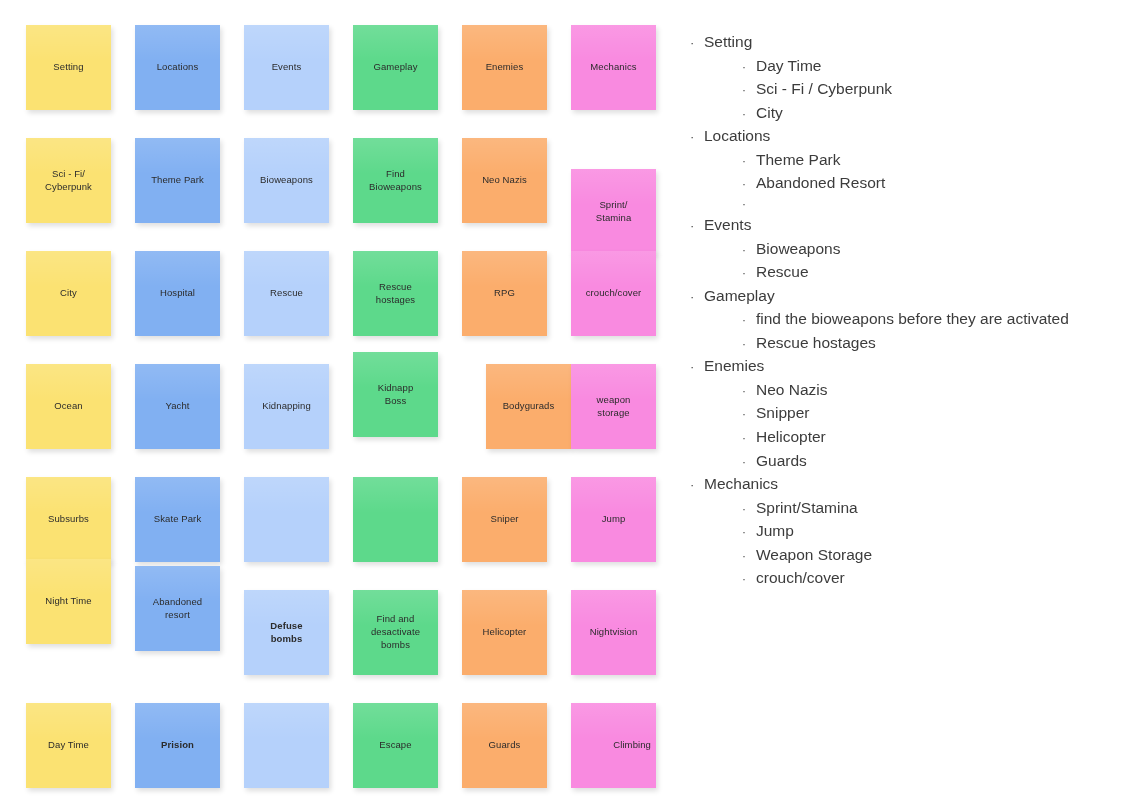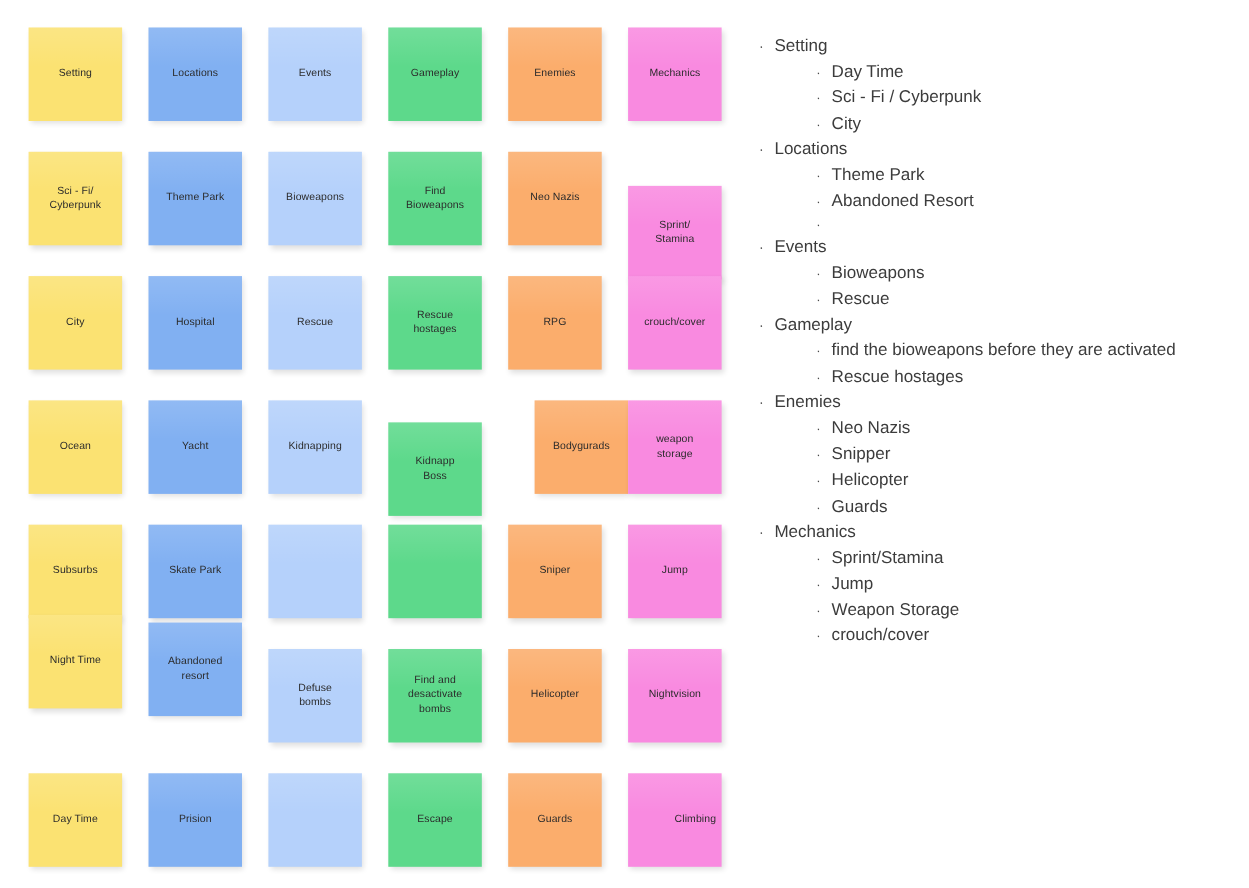--- a/index.html
+++ b/index.html
@@ -150,21 +150,21 @@
     </div>
     <div class="note" style="left: 26px; top: 364px; background-color: rgb(251, 226, 114);">
       <span class="note-text">Ocean</span>
     </div>
     <div class="note" style="left: 135px; top: 364px; background-color: rgb(129, 176, 242);">
       <span class="note-text">Yacht</span>
     </div>
     <div class="note" style="left: 244px; top: 364px; background-color: rgb(181, 209, 251);">
       <span class="note-text">Kidnapping</span>
     </div>
-    <div class="note" style="left: 353px; top: 384px; background-color: rgb(93, 217, 139);">
+    <div class="note" style="left: 353px; top: 352px; background-color: rgb(93, 217, 139);">
       <span class="note-text">Kidnapp
 Boss</span>
     </div>
     <div class="note" style="left: 462px; top: 364px; background-color: rgb(251, 173, 108); margin-left: 24px;">
       <span class="note-text">Bodygurads</span>
     </div>
     <div class="note" style="left: 571px; top: 364px; background-color: rgb(249, 138, 224);">
       <span class="note-text">weapon
 storage</span>
     </div>
@@ -186,39 +186,39 @@
     <div class="note" style="left: 571px; top: 477px; background-color: rgb(249, 138, 224);">
       <span class="note-text">Jump</span>
     </div>
     <div class="note" style="left: 26px; top: 559px; background-color: rgb(251, 226, 114);">
       <span class="note-text">Night Time</span>
     </div>
     <div class="note" style="left: 135px; top: 566px; background-color: rgb(129, 176, 242);">
       <span class="note-text">Abandoned
 resort</span>
     </div>
-    <div class="note" style="left: 244px; top: 590px; background-color: rgb(181, 209, 251);">
+    <div class="note" style="left: 244px; top: 590px; background-color: rgb(181, 209, 251); font-weight: bold;">
       <span class="note-text">Defuse
 bombs</span>
     </div>
     <div class="note" style="left: 353px; top: 590px; background-color: rgb(93, 217, 139);">
       <span class="note-text">Find and
 desactivate
 bombs</span>
     </div>
     <div class="note" style="left: 462px; top: 590px; background-color: rgb(251, 173, 108);">
       <span class="note-text">Helicopter</span>
     </div>
     <div class="note" style="left: 571px; top: 590px; background-color: rgb(249, 138, 224);">
       <span class="note-text">Nightvision</span>
     </div>
     <div class="note" style="left: 26px; top: 703px; background-color: rgb(251, 226, 114);">
       <span class="note-text">Day Time</span>
     </div>
-    <div class="note" style="left: 135px; top: 703px; background-color: rgb(129, 176, 242);">
+    <div class="note" style="left: 135px; top: 703px; background-color: rgb(129, 176, 242); font-weight: bold;">
       <span class="note-text">Prision</span>
     </div>
     <div class="note" style="left: 244px; top: 703px; background-color: rgb(181, 209, 251);">
       <span class="note-text"></span>
     </div>
     <div class="note" style="left: 353px; top: 703px; background-color: rgb(93, 217, 139);">
       <span class="note-text">Escape</span>
     </div>
     <div class="note" style="left: 462px; top: 703px; background-color: rgb(251, 173, 108);">
       <span class="note-text">Guards</span>

